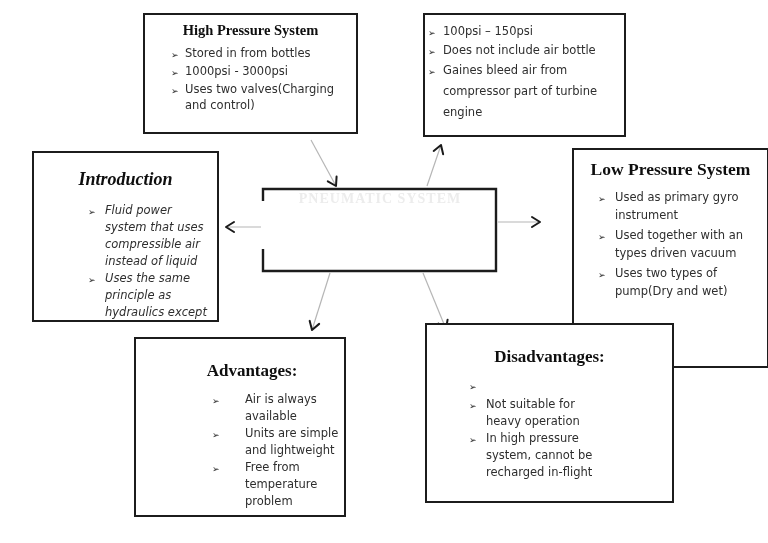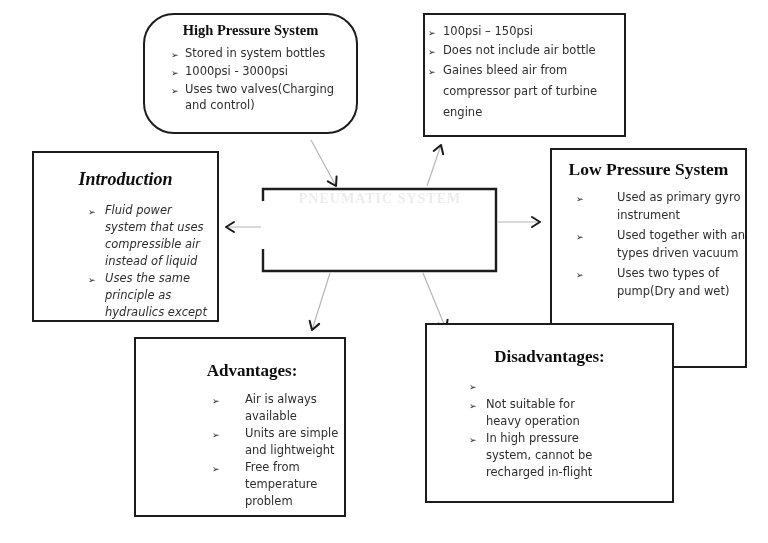--- a/index.html
+++ b/index.html
@@ -6,24 +6,24 @@
   .canvas {
     position:relative; width:768px; height:543px; background:#ffffff;
     font-family:"DejaVu Sans", sans-serif; overflow:hidden;
   }
   .connectors { position:absolute; left:0; top:0; width:768px; height:543px; }
 
   .box {
     position:absolute; box-sizing:border-box; background:#ffffff;
     border:2px solid #1c1c1c; overflow:hidden;
   }
-  .high   { left:143px; top:13px;  width:215px; height:121px;border-radius:31px; }
+  .high   { left:143px; top:13px;  width:215px; height:121px; }
   .medium { left:423px; top:13px;  width:203px; height:124px; }
   .intro  { left:32px;  top:151px; width:187px; height:171px;font-style:italic; }
-  .low    { left:550px; top:148px; width:197px; height:220px; }
+  .low    { left:572px; top:148px; width:197px; height:220px; }
   .adv    { left:134px; top:337px; width:212px; height:180px;padding-left:24px; }
   .dis    { left:425px; top:323px; width:249px; height:180px; }
 
   .title {
     font-family:"Liberation Serif", serif; font-weight:700;
     text-align:center; color:#0e0e0e; line-height:1.15;
   }
   .high .title, .medium .title { font-size:14.5px; padding-top:7px; }
   .intro .title { font-size:18px;   padding-top:16px; }
   .low .title   { font-size:17.5px; padding-top:9px; }
@@ -46,21 +46,21 @@
   .medium .itext  { max-width:172px; }
 
   .intro .list   { padding:12px 0 0 54px; }
   .intro .marker { width:17px; }
   .intro li      { line-height:17px; }
   .intro .itext  { max-width:108px; }
 
   .low .list   { padding:9px 0 0 24px; }
   .low .marker { width:17px; }
   .low li      { line-height:18px; margin-bottom:2px; }
-  .low .itext  { max-width:138px;margin-left:24px; }
+  .low .itext  { max-width:138px; }
 
   .adv .list   { padding:10px 0 0 52px; }
   .adv .marker { width:17px; }
   .adv li      { line-height:17px; }
   .adv .itext  { max-width:110px;margin-left:16px; }
 
   .dis .list   { padding:10px 0 0 42px; }
   .dis .marker { width:17px; }
   .dis li      { line-height:17px; }
   .dis .itext  { max-width:124px; }
@@ -93,21 +93,21 @@
     <path d="M263,201 L263,189 L496,189 L496,271 L263,271 L263,249" fill="none" stroke="#1c1c1c" stroke-width="2.4"></path>
   </svg>
 
   <div class="center-label">PNEUMATIC SYSTEM</div>
 
   <div class="box high">
     <div class="title">High Pressure System</div>
     <ul class="list">
         <li class="item">
           <span class="marker">➢</span>
-          <span class="itext">Stored in system bottles</span>
+          <span class="itext">Stored in from bottles</span>
         </li>
         <li class="item">
           <span class="marker">➢</span>
           <span class="itext">1000psi - 3000psi</span>
         </li>
         <li class="item">
           <span class="marker">➢</span>
           <span class="itext">Uses two valves(Charging and control)</span>
         </li>
       </ul>

